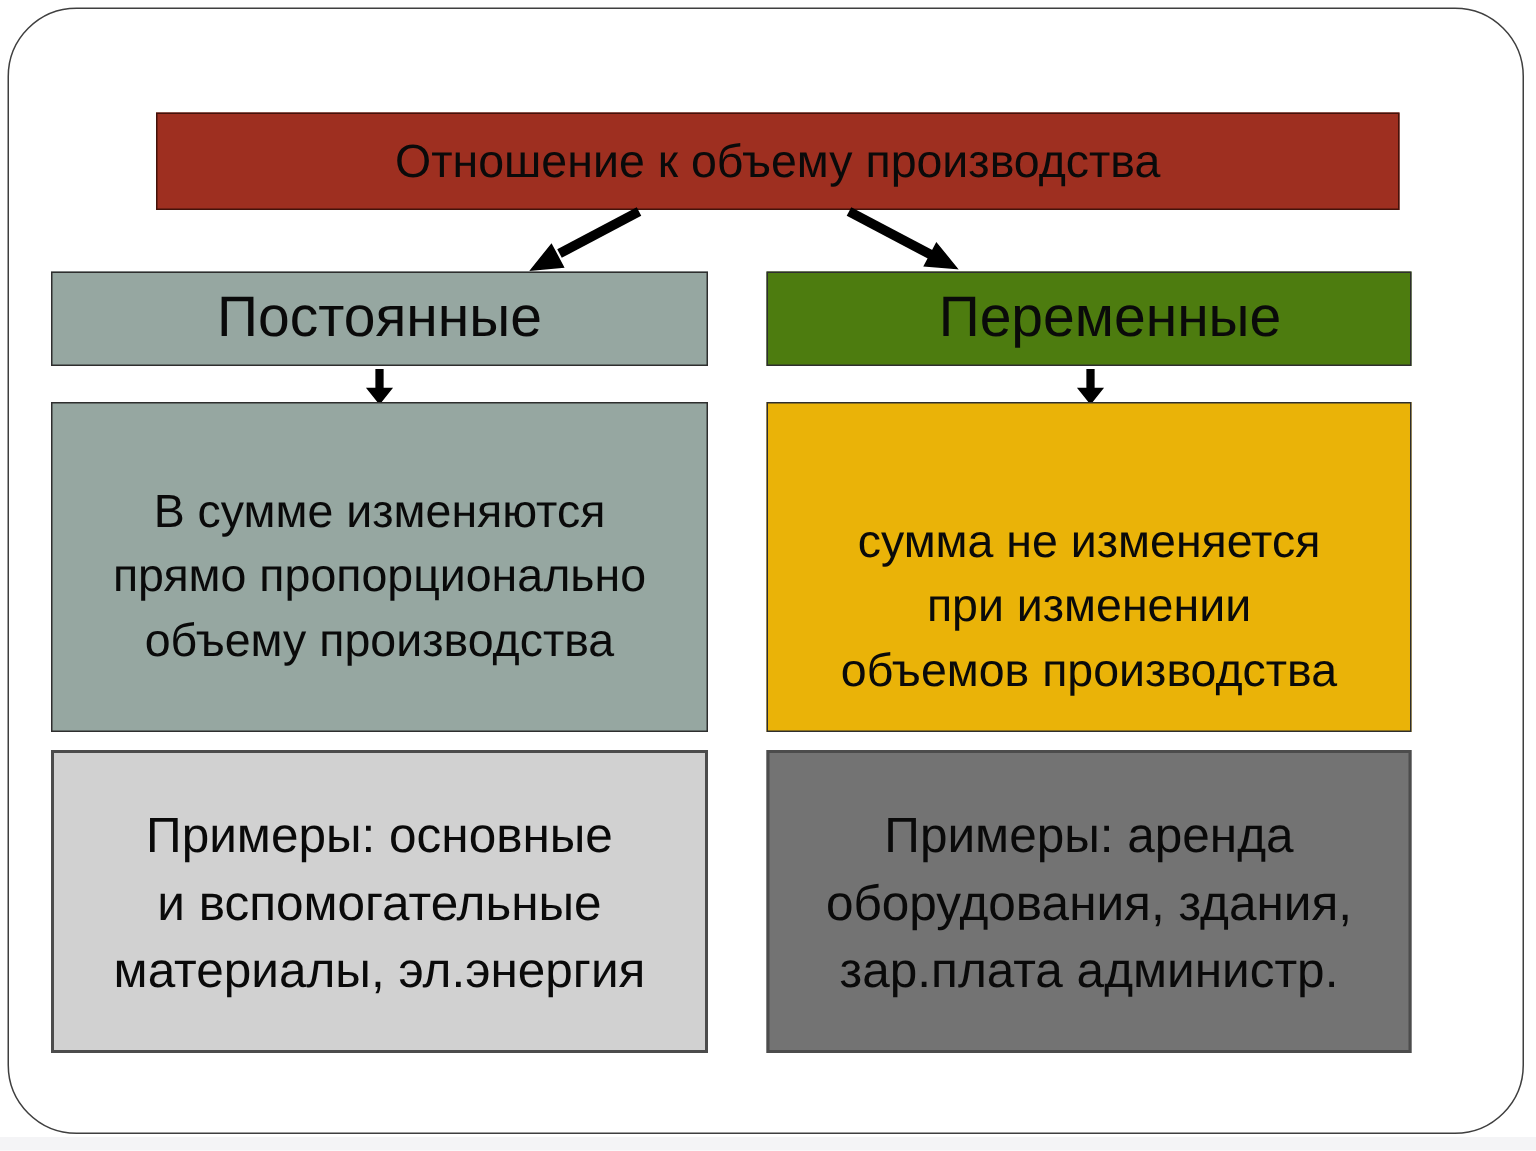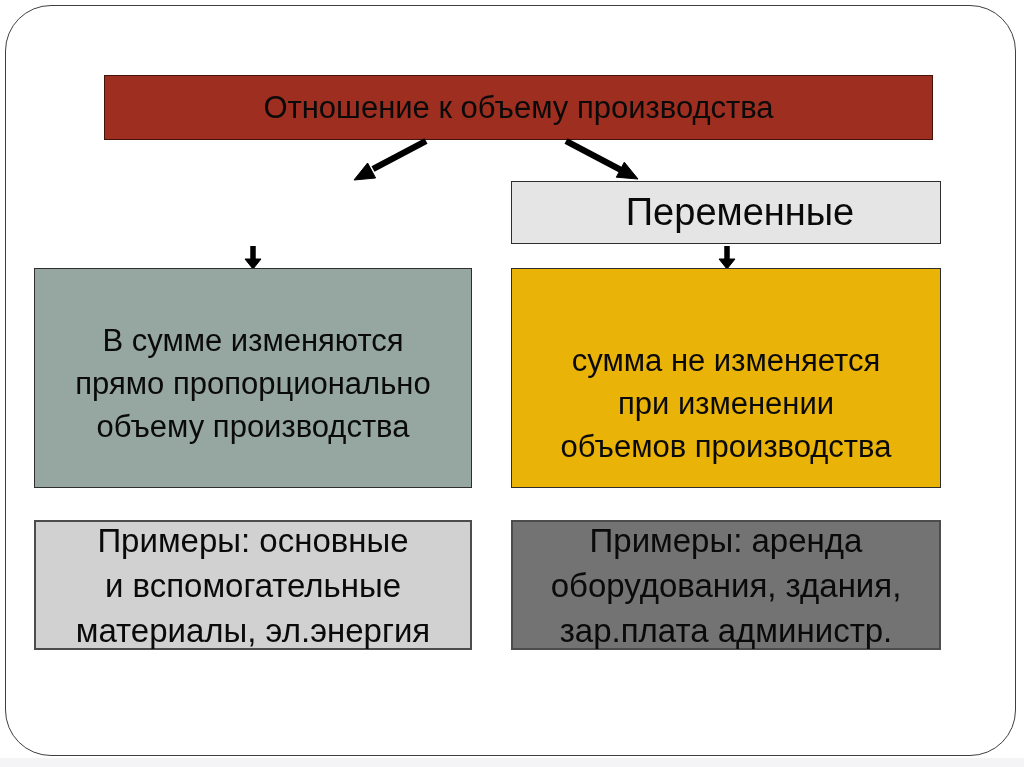--- a/index.html
+++ b/index.html
@@ -47,21 +47,21 @@
   }
   .desc-node {
     top: 268px; height: 220px;
     background: #96A7A1;
     border: 1px solid #2e2e2e;
     font-size: 31px; line-height: 43px;
     align-items: flex-start;
     padding-top: 50px;
   }
   .example-node {
-    top: 520px; height: 130px;
+    top: 500px; height: 202px;
     background: #D1D1D1;
     border: 2px solid #4c4c4c;
     font-size: 33px; line-height: 45px;
   }
   .col-left  { left: 34px;  width: 438px; }
   .col-right { left: 511px; width: 430px; }
 
   .arrow-layer {
     position: absolute; left: 0; top: 0;
     width: 1024px; height: 767px;
@@ -91,22 +91,25 @@
     <g fill="#000" stroke="#000">
       <line x1="253" y1="246" x2="253" y2="260" stroke-width="5.5"></line>
       <polygon points="245,259 261,259 253,269" stroke-width="1"></polygon>
     </g>
     <g fill="#000" stroke="#000">
       <line x1="727" y1="246" x2="727" y2="260" stroke-width="5.5"></line>
       <polygon points="719,259 735,259 727,269" stroke-width="1"></polygon>
     </g>
   </svg>
 
+  <div class="node header-node col-left" style="background-color: rgb(150, 167, 161);">
+    <span>Постоянные</span>
+  </div>
 
-  <div class="node header-node col-right" style="background-color: #e5e5e5; padding-left: 28px;">
+  <div class="node header-node col-right" style="background-color: #4d7c0f; padding-left: 28px;">
     <span>Переменные</span>
   </div>
 
   <div class="node desc-node col-left" style="background-color: rgb(150, 167, 161);">
     <span>В сумме изменяются
 прямо пропорционально
 объему производства</span>
   </div>
 
   <div class="node desc-node col-right" style="background-color: #eab308; align-items: center;">

